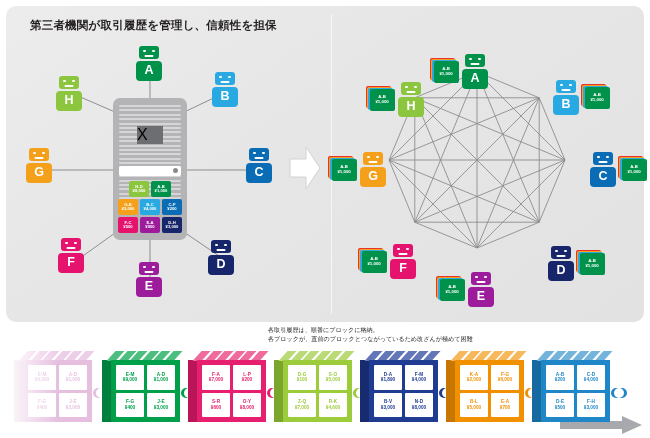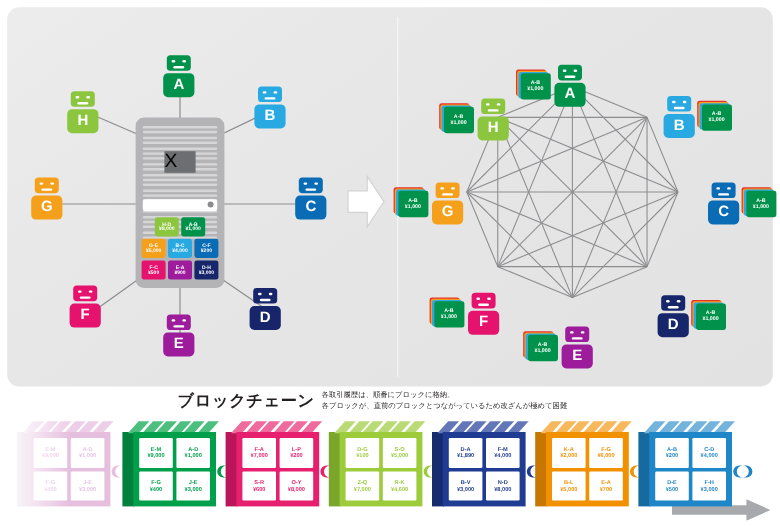--- a/index.html
+++ b/index.html
@@ -169,20 +169,21 @@
 </style>
 </head>
 <body>
 
 <div id="root">
 
   <div class="panel">
     <div class="panel-sep"></div>
   </div>
 
+  <div class="heading left">第三者機関が取引履歴を管理し、信頼性を担保</div>
 
   <svg class="spokes" viewBox="0 0 325 316">
     <g stroke="#8d8d90" stroke-width="1" fill="none">
       <line x1="150" y1="105" x2="150" y2="66"></line>
       <line x1="150" y1="170" x2="38" y2="170"></line>
       <line x1="150" y1="170" x2="262" y2="170"></line>
       <line x1="122" y1="115" x2="78" y2="96"></line>
       <line x1="178" y1="115" x2="222" y2="94"></line>
       <line x1="122" y1="228" x2="80" y2="258"></line>
       <line x1="178" y1="228" x2="222" y2="258"></line>
@@ -469,21 +470,20 @@
         <div class="lay l1"></div>
         <div class="lay l2"></div>
         <div class="lay l3"></div>
         <div class="lay front">
           <span class="p">A-B</span>
           <span class="a">¥1,000</span>
         </div>
       </div>
     </div>
 
-  <div class="chain-title">ブロックチェーン</div>
   <div class="chain-note">
     <div>各取引履歴は、順番にブロックに格納。</div>
     <div>各ブロックが、直前のブロックとつながっているため改ざんが極めて困難</div>
   </div>
 
   <div class="chain-area" id="chain-area">
     <svg class="chain-arrow" width="82" height="18" viewBox="0 0 82 18">
       <path d="M0 5 H62 V0 L82 9 L62 18 V13 H0 Z" fill="#a7a9ac"></path>
     </svg>
   <div class="block faded" style="left: 14px;">

